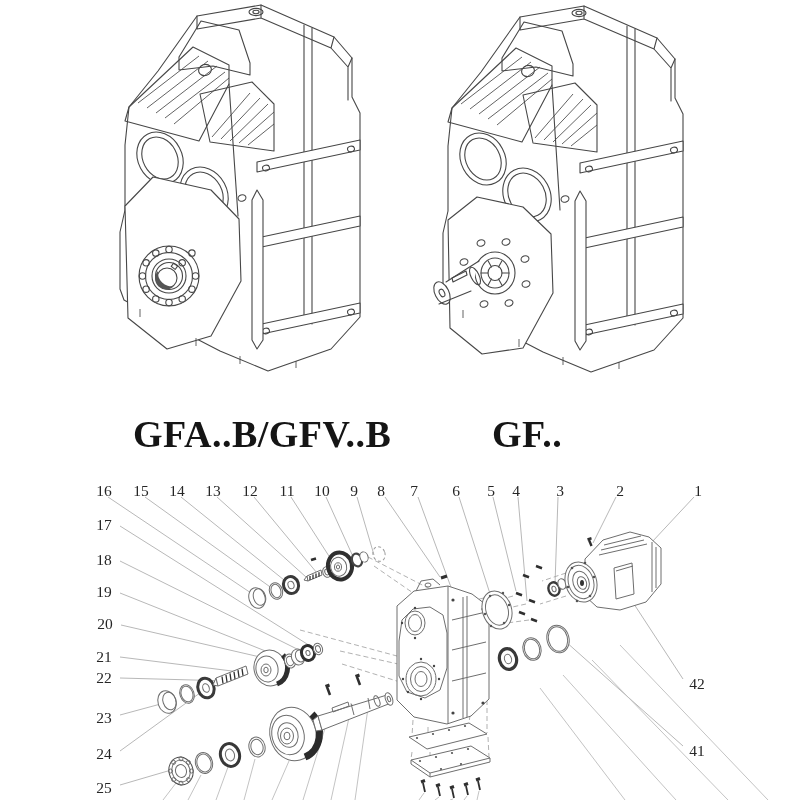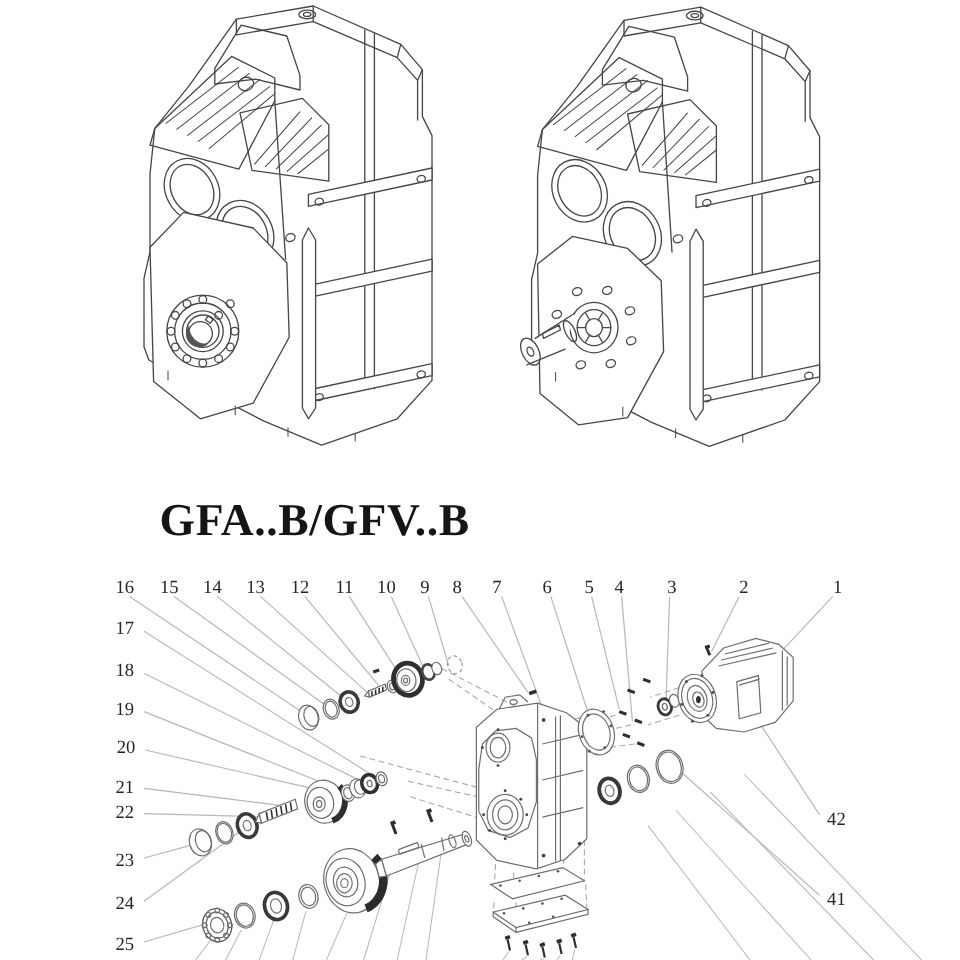--- a/index.html
+++ b/index.html
@@ -143,20 +143,21 @@
         <ellipse class="hline" cx="55" cy="276" rx="4" ry="9.5" transform="rotate(-26 55 276)"></ellipse>
         <path class="hline" d="M46,271 L32,278 M47,275 L33,282 M46,271 L47,275 M32,278 L33,282"></path>
       </g>
     </g>
     <g class="thin">
       <path d="M43,310 L43,318 M99,339 L99,347 M143,357 L143,365 M199,362 L199,369"></path>
     </g>
   </svg>
 
   <div class="caption" style="left:133px;top:412px;width:260px">GFA..B/GFV..B</div>
+  <div class="caption" style="left:492px;top:412px;width:110px">GF..</div>
 
   <svg class="fig" style="left:0;top:480px" width="800" height="320" viewBox="0 480 800 320">
 
     <g id="leader-layer">
         <line x1="108" y1="497" x2="254" y2="595" class="leader"></line>
         <line x1="145" y1="497" x2="273" y2="589" class="leader"></line>
         <line x1="181" y1="497" x2="289" y2="584" class="leader"></line>
         <line x1="217" y1="497" x2="306" y2="577" class="leader"></line>
         <line x1="254" y1="497" x2="317" y2="573" class="leader"></line>
         <line x1="291" y1="497" x2="336" y2="567" class="leader"></line>

